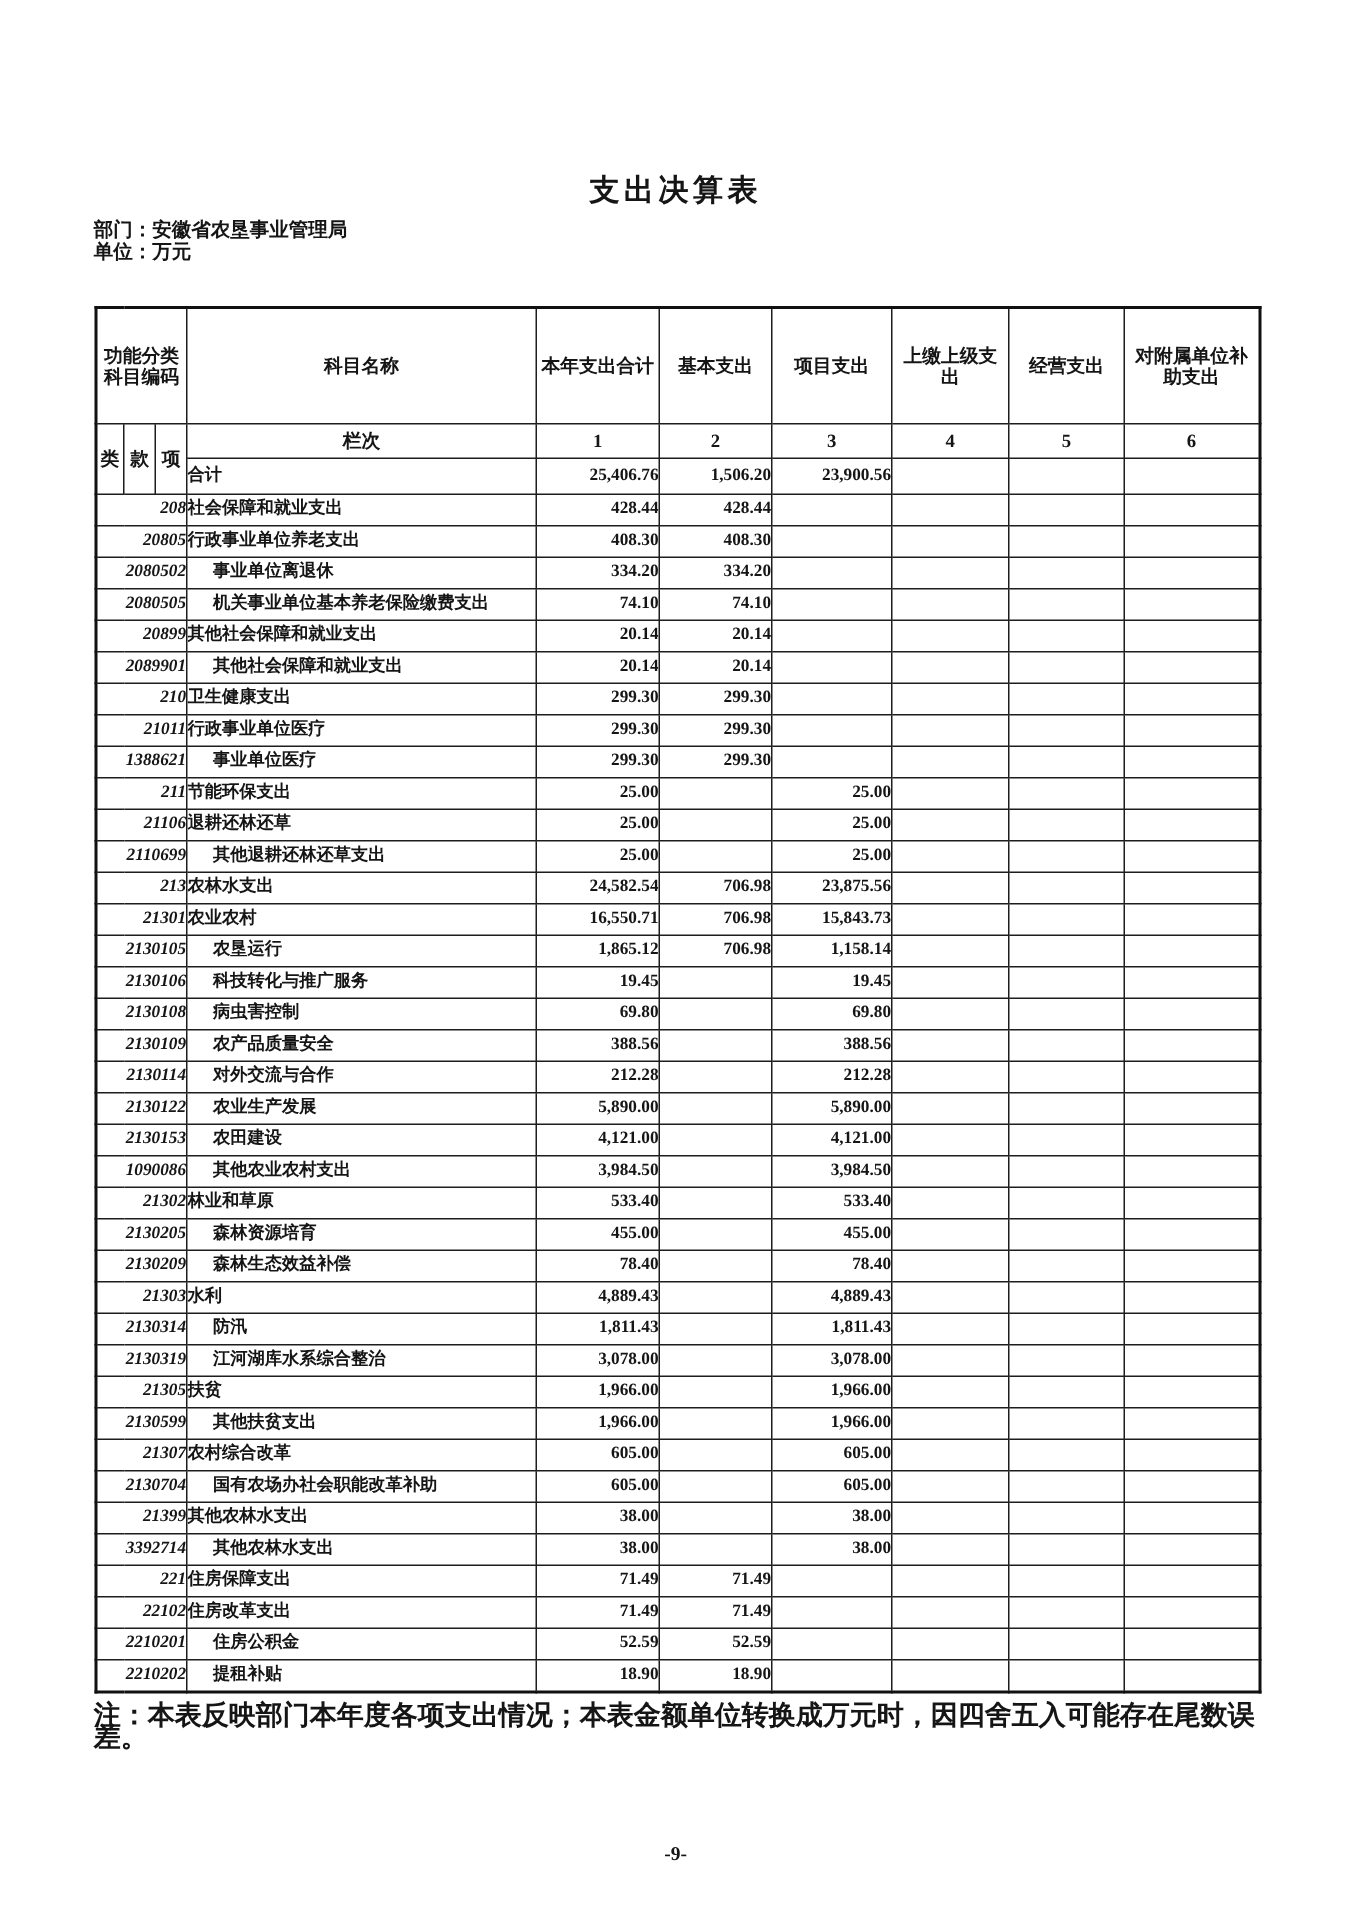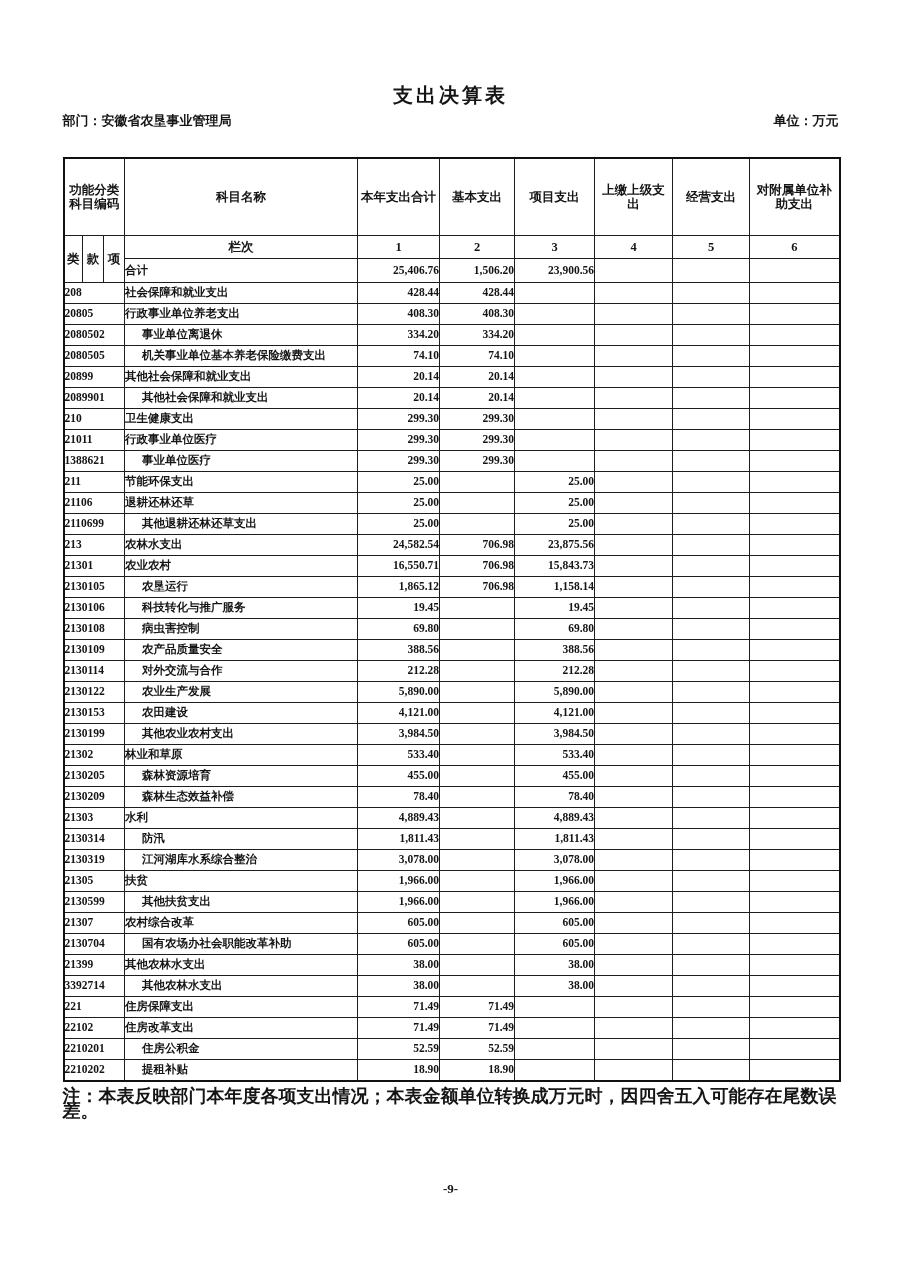--- a/index.html
+++ b/index.html
@@ -9,36 +9,37 @@
     color: #151515;
     font-family: "Liberation Serif", "DejaVu Serif", serif;
     font-weight: bold;
     overflow: hidden;
   }
   .sheet { width: 776px; margin: 0 auto; padding-left: 1px; }
   .doc-title {
     text-align: center;
     font-size: 20px;
     letter-spacing: 3px;
-    padding-top: 84px;
+    padding-top: 116px;
     line-height: 22px;
   }
   .code-line {
     text-align: right;
     font-size: 12.5px;
     margin-top: 12px;
     line-height: 14px;
   }
   .meta-line {
     display: flex;
     justify-content: space-between;
     font-size: 13px;
     margin-top: 7px;
     margin-bottom: 3px;
     line-height: 15px;
+    flex-direction: column;
   }
   table.main {
     border-collapse: collapse;
     table-layout: fixed;
     width: 776px;
     border: 2px solid #111;
     margin-top: 29px;
   }
   table.main td {
     border: 1px solid #1d1d1d;
@@ -46,21 +47,21 @@
     overflow: hidden;
     vertical-align: middle;
     line-height: 1.15;
   }
   tr.h-main td { height: 72px; text-align: center; font-size: 12.5px; padding: 2px; }
   tr.h-lanci td { height: 22px; text-align: center; font-size: 12.5px; }
   tr.h-total td { height: 23px; font-size: 11.5px; }
   td.ckx { text-align: center; font-size: 12.5px; }
   td.lanci-label, td.total-label { text-align: left; font-size: 12.5px; }
   tr.data-row td { height: 20px; font-size: 11.5px; }
-  td.code { text-align: left; padding-left: 3px; font-size: 11.5px; }
+  td.code { text-align: right; padding-left: 3px; font-size: 11.5px; font-style: italic; }
   td.subject { text-align: left; padding-left: 5px; }
   td.subject.indent { padding-left: 17px; }
   td.num { text-align: right; padding-right: 4px; }
   .note {
     font-size: 18px;
     margin-top: 7px;
     line-height: 15px;
   }
   .page-num {
     text-align: center;
@@ -332,21 +333,21 @@
     <td class="code" colspan="3">2130153</td>
     <td class="subject indent">农田建设</td>
     <td class="num">4,121.00</td>
     <td class="num"></td>
     <td class="num">4,121.00</td>
     <td class="num"></td>
     <td class="num"></td>
     <td class="num"></td>
   </tr>
         <tr class="data-row">
-    <td class="code" colspan="3">2130199</td>
+    <td class="code" colspan="3">1090086</td>
     <td class="subject indent">其他农业农村支出</td>
     <td class="num">3,984.50</td>
     <td class="num"></td>
     <td class="num">3,984.50</td>
     <td class="num"></td>
     <td class="num"></td>
     <td class="num"></td>
   </tr>
         <tr class="data-row">
     <td class="code" colspan="3">21302</td>

